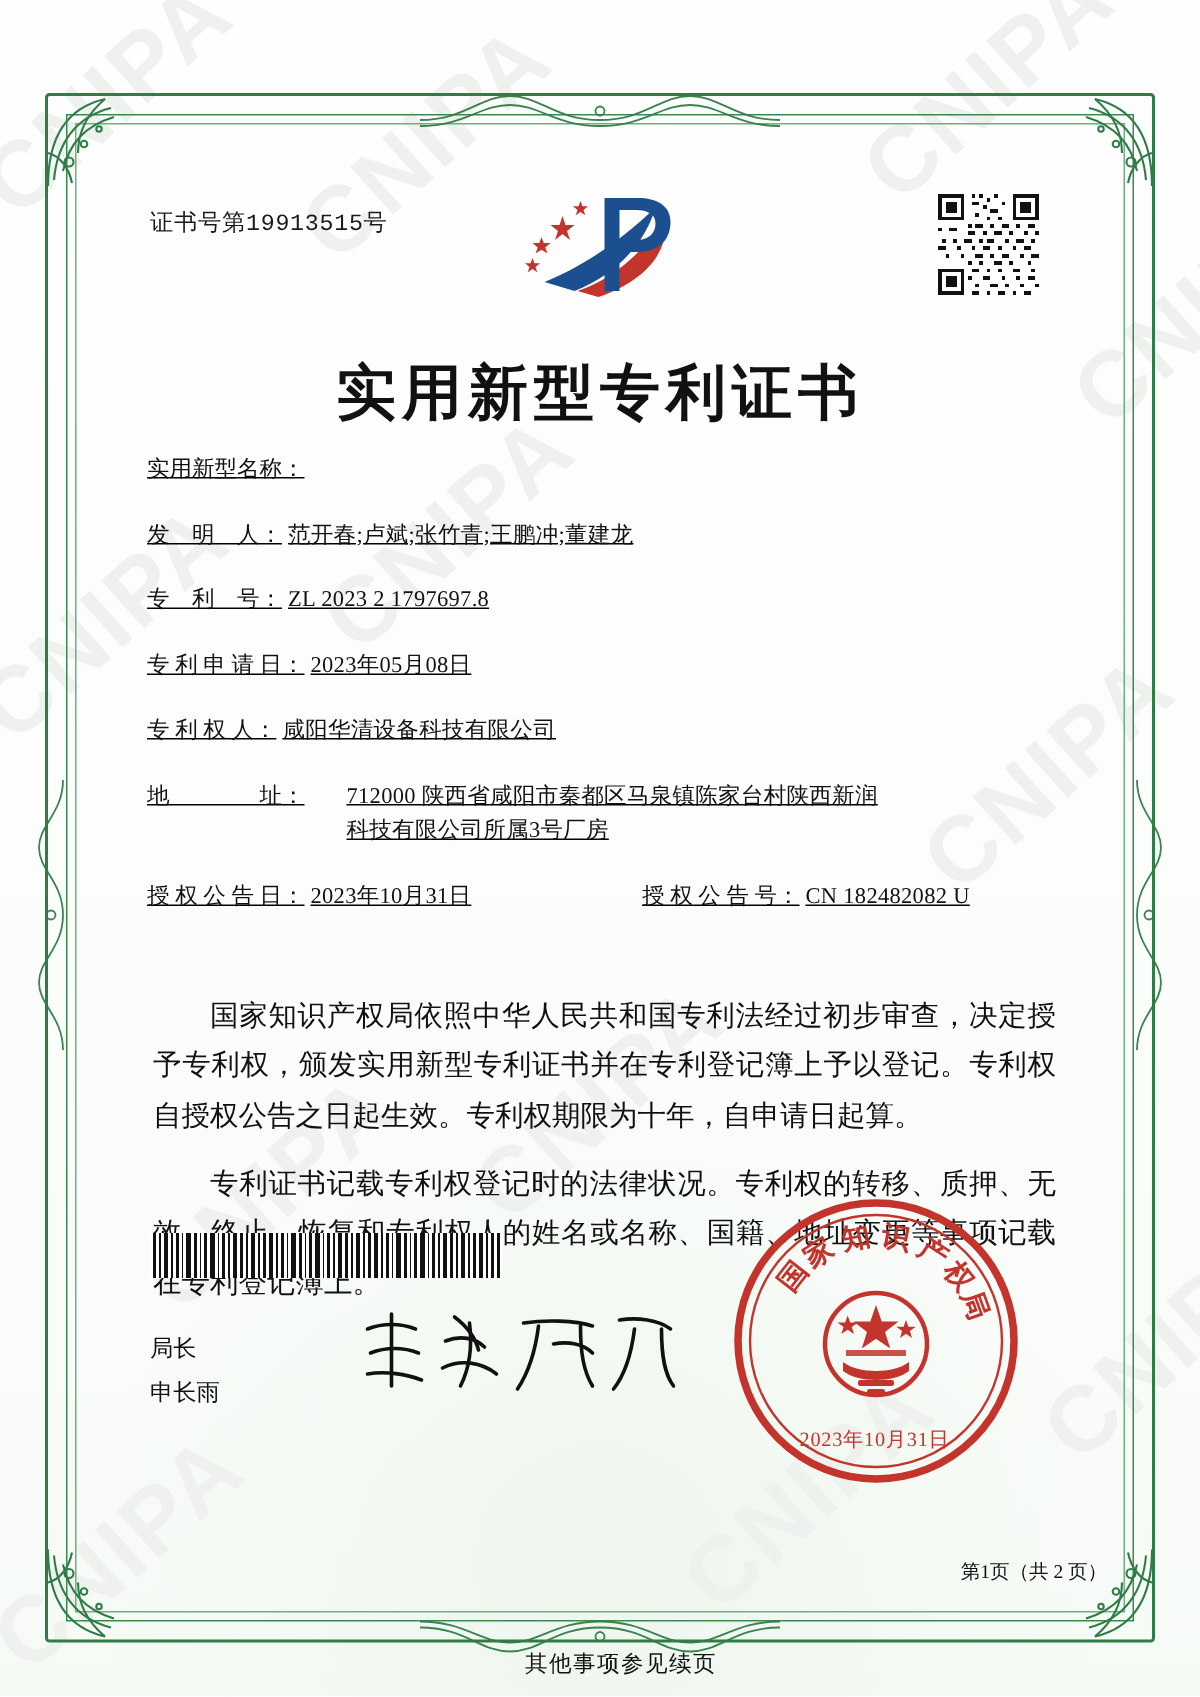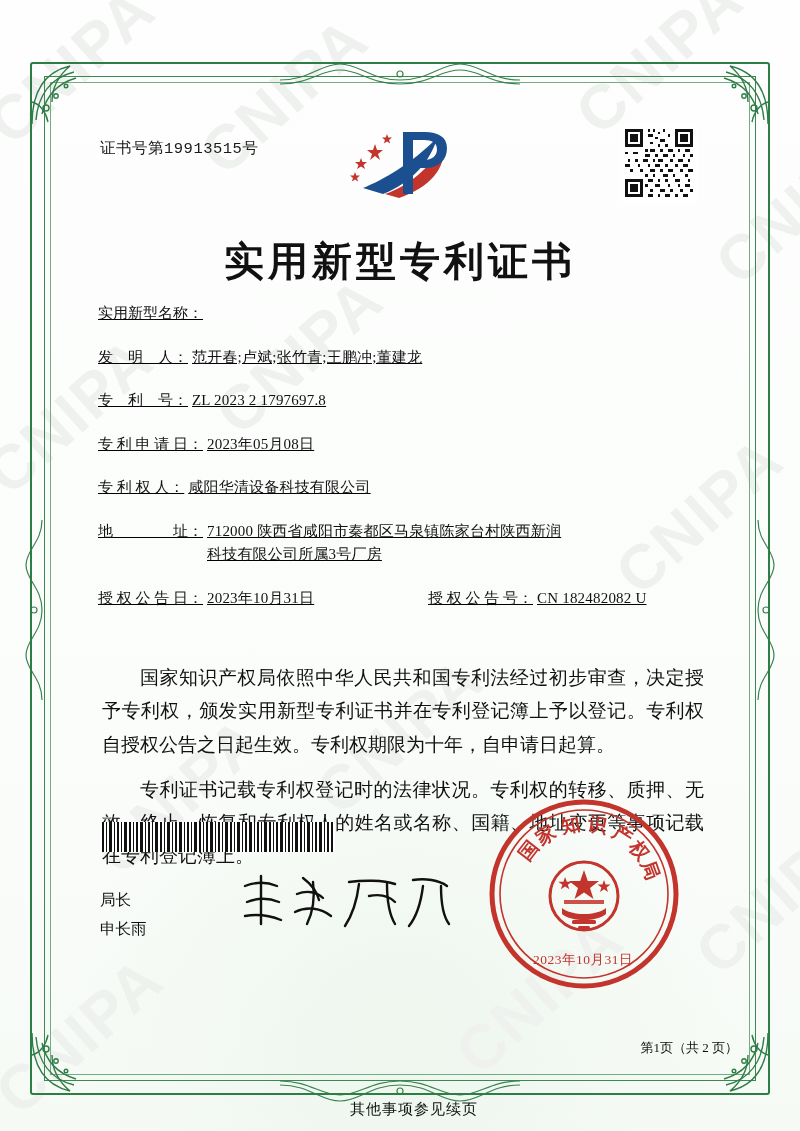--- a/index.html
+++ b/index.html
@@ -143,21 +143,21 @@
     letter-spacing: 0px;
   }
   .val {
     flex: 1 1 auto;
     padding-left: 4px;
     letter-spacing: .2px;
   }
   .row.two-col { }
   .halfA { flex: 0 0 330px; display: flex; }
   .halfB { flex: 1 1 auto; display: flex; justify-content: space-between; }
-  .val-2line { line-height: 1.55; }
+  .val-2line { line-height: 1.55; margin-left: 24px; }
 
   .paras {
     position: absolute;
     left: 40px; right: 34px; top: 565px;
     font-size: 19px;
     color: #111;
     line-height: 1.75;
     text-align: justify;
   }
   .paras p {

